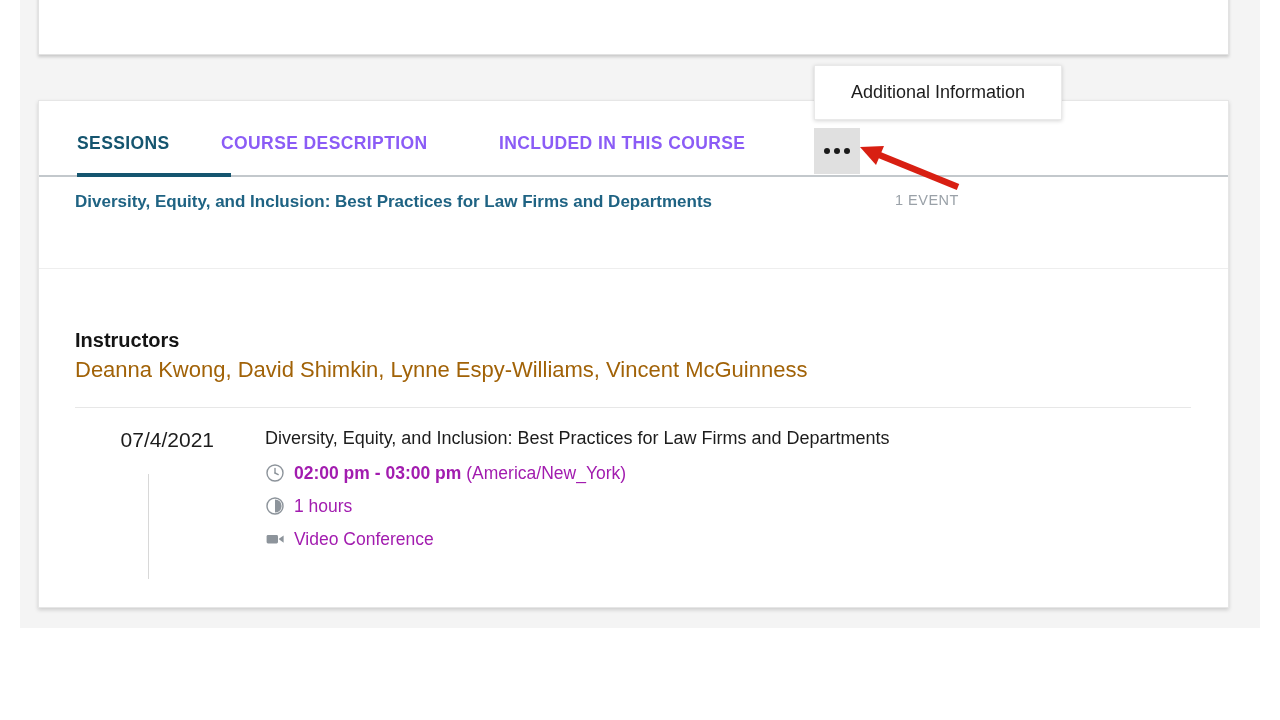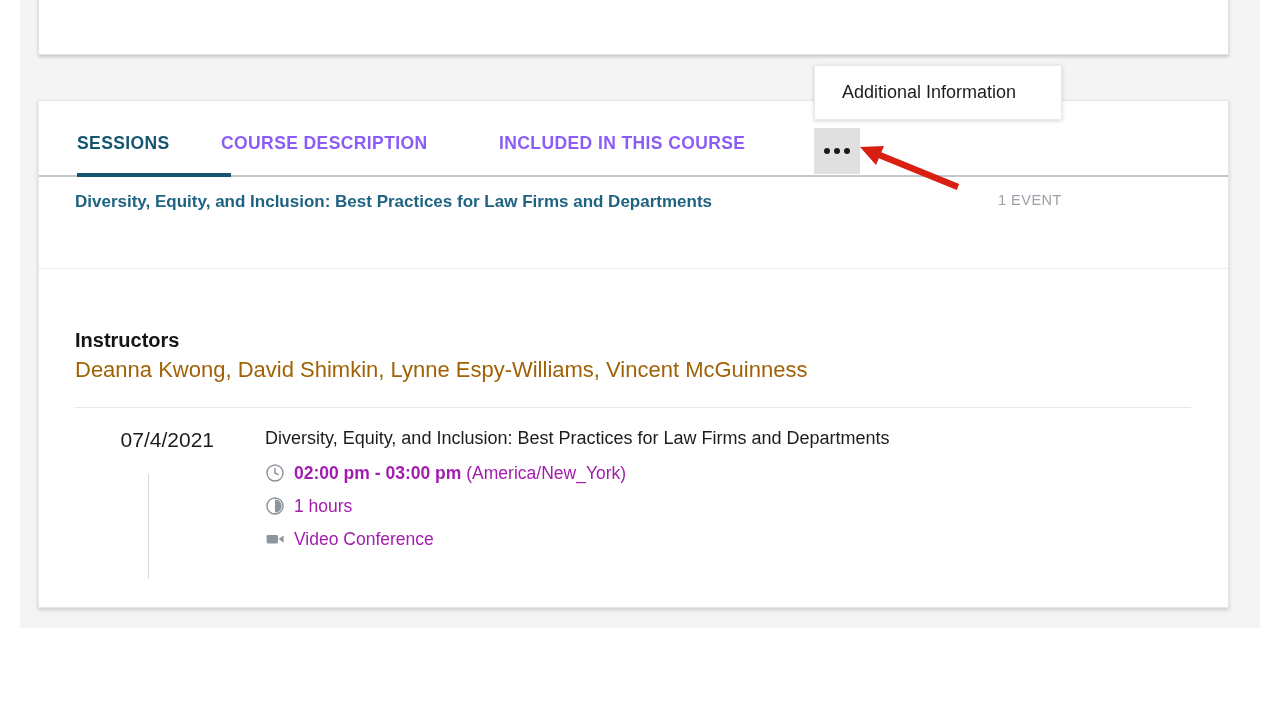--- a/index.html
+++ b/index.html
@@ -111,21 +111,21 @@
     height: 55px;
     background: #ffffff;
     border: 1px solid #e9e9e9;
     box-shadow: 0 1px 4px rgba(0,0,0,0.17);
     box-sizing: border-box;
     display: flex;
     align-items: center;
     z-index: 30;
   }
   #tooltip-popup .tooltip-text {
-    padding-left: 27px;
+    padding-left: 36px;
     font-size: 18px;
     color: #1c1c1c;
   }
 
   
   #annotation-arrow {
     position: absolute;
     left: 840px;
     top: 130px;
     width: 140px;
@@ -146,21 +146,21 @@
     top: 14px;
     width: 648px;
     font-size: 17px;
     font-weight: bold;
     line-height: 1.26;
     color: #1f6383;
     cursor: pointer;
   }
   #session-event-count {
     position: absolute;
-    left: 959px;
+    left: 856px;
     top: 15px;
     font-size: 14.5px;
     letter-spacing: 0.5px;
     color: #9aa1a8;
   }
 
   
   #instructors-block {
     position: absolute;
     left: 36px;

